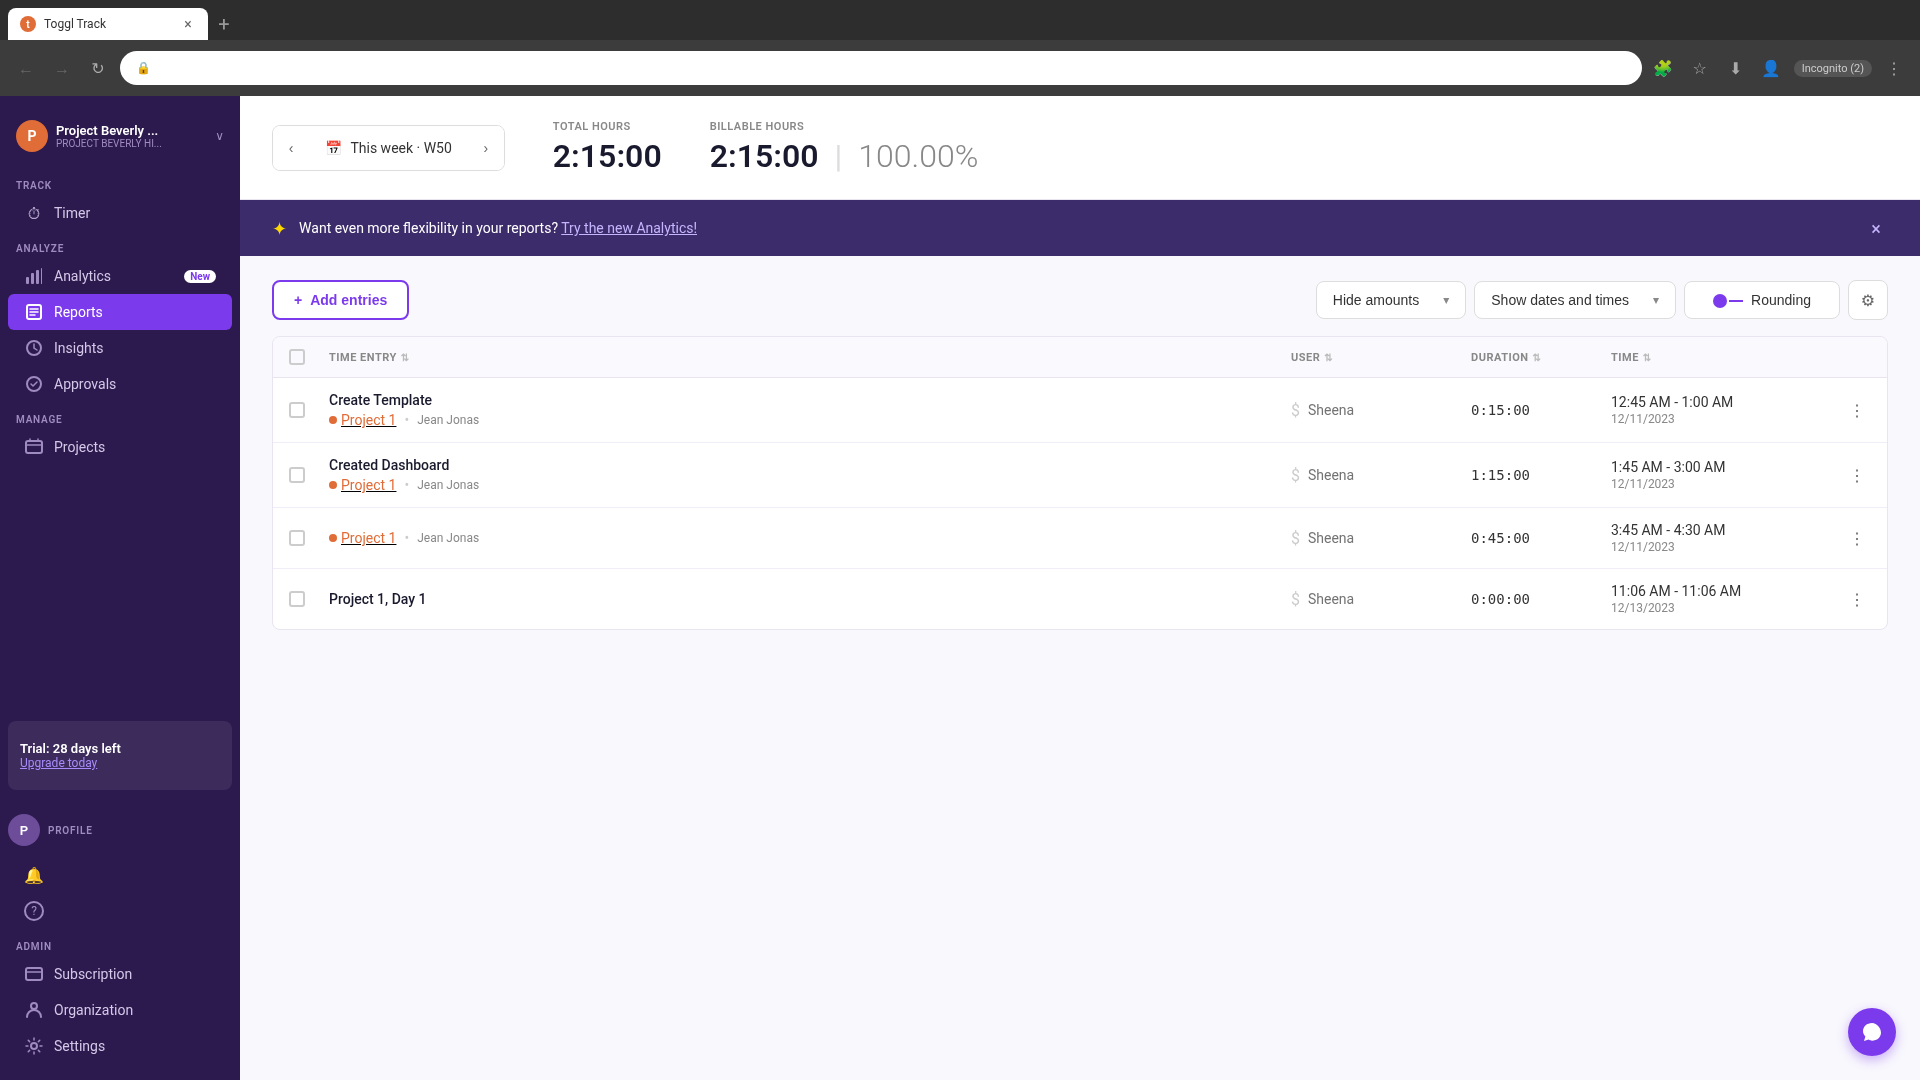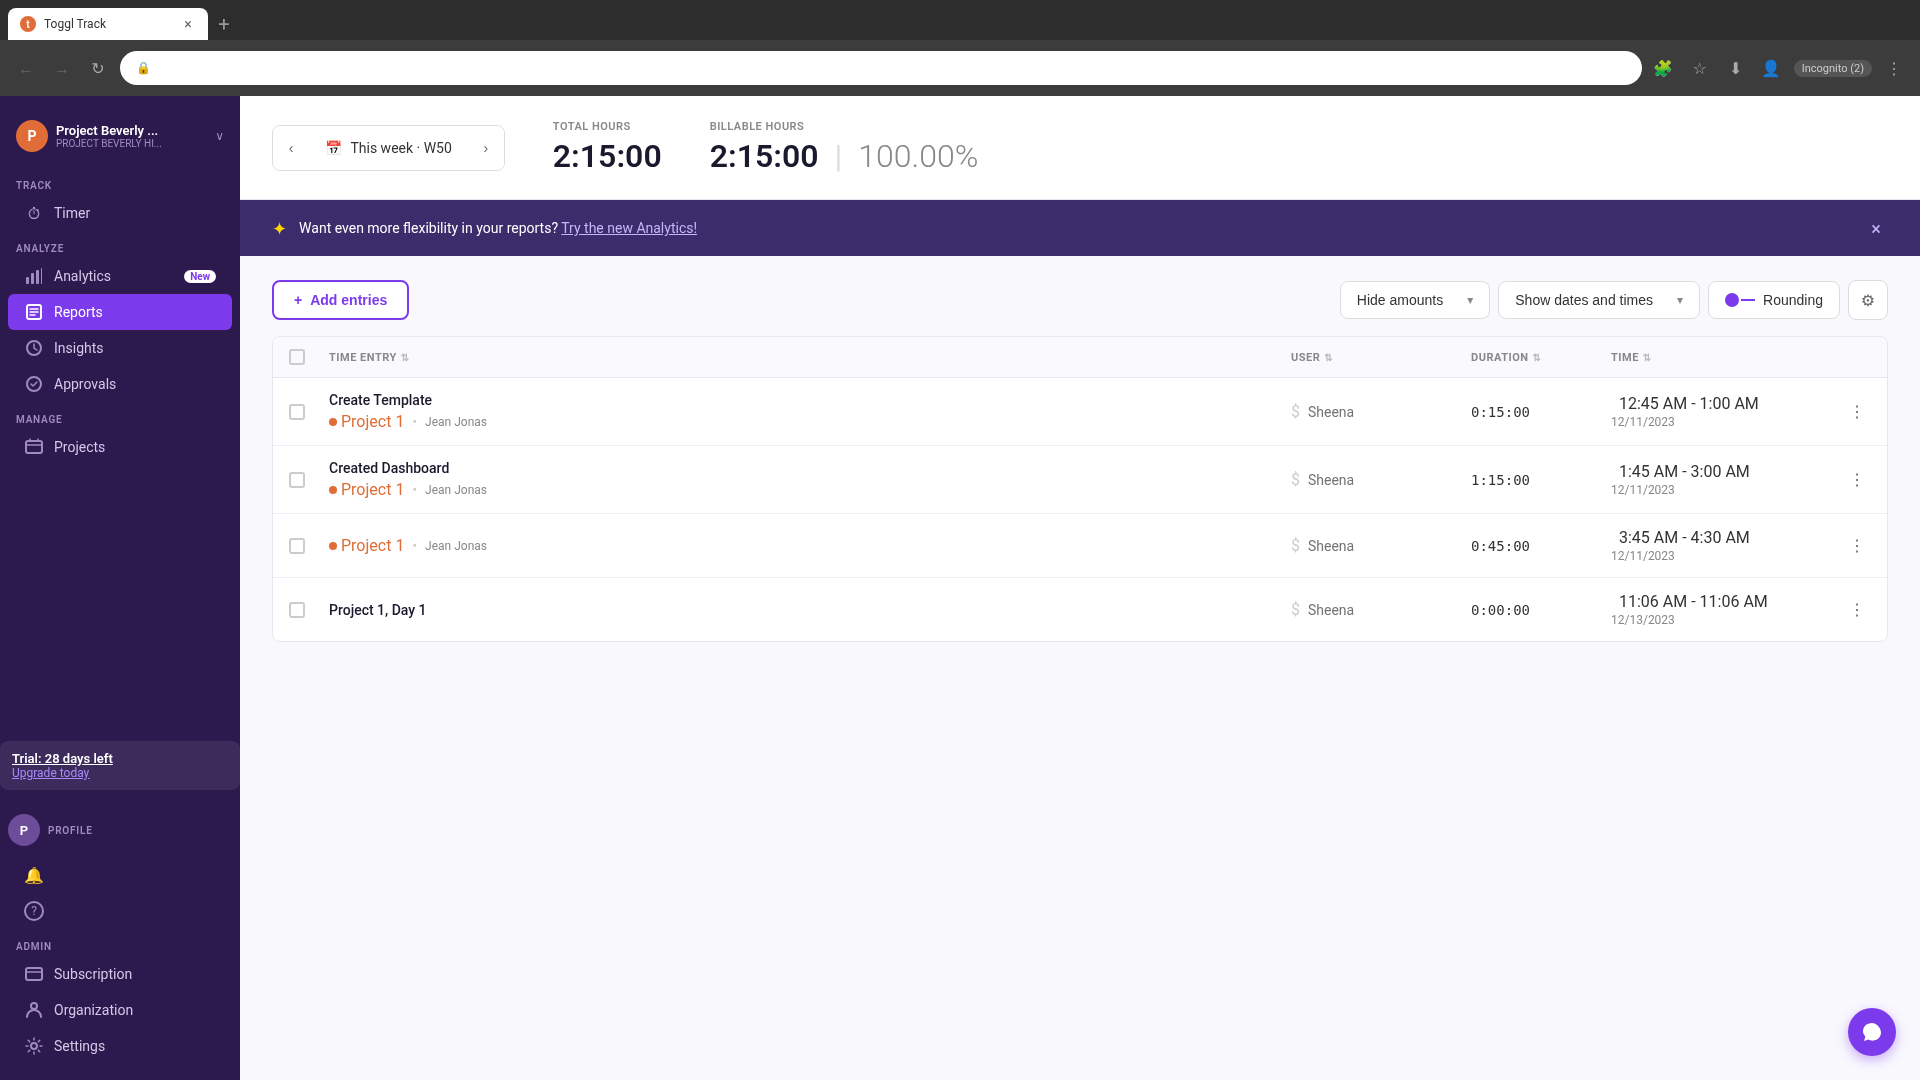--- a/index.html
+++ b/index.html
@@ -33,21 +33,21 @@
     .sidebar-workspace-info { flex: 1; overflow: hidden; }
     .sidebar-workspace-name { font-size: 13px; font-weight: 600; color: #fff; white-space: nowrap; overflow: hidden; text-overflow: ellipsis; }
     .sidebar-workspace-sub { font-size: 10px; color: #a08bc0; white-space: nowrap; overflow: hidden; text-overflow: ellipsis; }
     .sidebar-workspace-chevron { color: #a08bc0; font-size: 12px; }
     .sidebar-section-label { padding: 12px 16px 4px; font-size: 10px; color: #a08bc0; font-weight: 600; letter-spacing: 0.8px; text-transform: uppercase; }
     .sidebar-item { display: flex; align-items: center; gap: 10px; padding: 8px 16px; cursor: pointer; color: #d4c8e8; font-size: 14px; border-radius: 6px; margin: 0 8px; }
     .sidebar-item.active { background: #7c3aed; color: #fff; }
     .sidebar-item-icon { width: 20px; height: 20px; display: flex; align-items: center; justify-content: center; font-size: 16px; flex-shrink: 0; }
     .sidebar-item-label { flex: 1; }
     .sidebar-item-badge { background: #fff; color: #7c3aed; font-size: 10px; font-weight: 700; padding: 1px 6px; border-radius: 8px; }
-    .trial-box { background: rgba(255,255,255,0.08); border-radius: 8px; padding: 10px 12px; margin: 8px 0; text-decoration: underline; }
+    .trial-box { background: rgba(255,255,255,0.08); border-radius: 8px; padding: 20px 12px; margin: 8px 8px; }
     .trial-box-title { font-size: 13px; font-weight: 600; color: #fff; }
     .trial-box-link { font-size: 12px; color: #a78bfa; text-decoration: underline; cursor: pointer; }
     .sidebar-profile { display: flex; align-items: center; gap: 8px; padding: 8px 8px; margin-top: 8px; }
     .profile-avatar { width: 32px; height: 32px; background: #6d4c9a; border-radius: 50%; display: flex; align-items: center; justify-content: center; color: #fff; font-size: 13px; font-weight: 600; }
     .sidebar-admin-label { padding: 8px 16px 4px; font-size: 10px; color: #a08bc0; font-weight: 600; letter-spacing: 0.8px; text-transform: uppercase; }
 
     
     .main { flex: 1; background: #f9f8fd; display: flex; flex-direction: column; overflow: hidden; }
 
     
@@ -69,49 +69,49 @@
     .banner-link { color: #c4b5fd; text-decoration: underline; cursor: pointer; }
     .banner-close { color: #c4b5fd; cursor: pointer; font-size: 18px; width: 24px; height: 24px; display: flex; align-items: center; justify-content: center; }
 
     
     .table-area { flex: 1; padding: 24px 32px; overflow-y: auto; }
     .table-toolbar { display: flex; align-items: center; justify-content: space-between; margin-bottom: 16px; }
     .add-entries-btn { display: flex; align-items: center; gap: 8px; padding: 10px 20px; border: 2px solid #7c3aed; border-radius: 8px; color: #7c3aed; background: #fff; font-size: 14px; font-weight: 600; cursor: pointer; }
     .table-actions { display: flex; align-items: center; gap: 8px; }
     .dropdown-btn { display: flex; align-items: center; gap: 24px; padding: 10px 16px; border: 1px solid #ddd; border-radius: 8px; background: #fff; font-size: 14px; color: #333; cursor: pointer; }
     .dropdown-chevron { color: #888; font-size: 12px; }
-    .rounding-btn { display: flex; align-items: center; gap: 8px; padding: 10px 16px; border: 1px solid #ddd; border-radius: 8px; background: #fff; font-size: 14px; color: #333; cursor: pointer; }
+    .rounding-btn { display: flex; align-items: flex-end; gap: 8px; padding: 10px 28px; border: 1px solid #ddd; border-radius: 8px; background: #fff; font-size: 14px; color: #333; cursor: pointer; }
     .rounding-dot { width: 14px; height: 14px; background: #7c3aed; border-radius: 50%; }
     .rounding-dash { width: 14px; height: 2px; background: #7c3aed; }
     .rounding-icon-group { display: flex; align-items: center; gap: 2px; }
     .settings-btn { width: 40px; height: 40px; border: 1px solid #ddd; border-radius: 8px; background: #fff; display: flex; align-items: center; justify-content: center; cursor: pointer; color: #666; font-size: 16px; }
 
     
     .data-table { background: #fff; border-radius: 8px; border: 1px solid #e8e4f0; overflow: hidden; }
     .table-header { display: grid; grid-template-columns: 40px 1fr 180px 140px 220px 40px; align-items: center; padding: 12px 16px; border-bottom: 1px solid #e8e4f0; background: #faf9fd; }
     .table-header-cell { font-size: 11px; font-weight: 700; color: #888; letter-spacing: 0.5px; text-transform: uppercase; display: flex; align-items: center; gap: 4px; }
     .sort-icon { color: #bbb; font-size: 10px; }
     .table-row { display: grid; grid-template-columns: 40px 1fr 180px 140px 220px 40px; align-items: center; padding: 14px 16px; border-bottom: 1px solid #f0edf8; }
     .table-row:last-child { border-bottom: none; }
     .checkbox { width: 16px; height: 16px; border: 2px solid #ccc; border-radius: 3px; display: flex; align-items: center; justify-content: center; cursor: pointer; flex-shrink: 0; }
     .time-entry-cell { display: flex; flex-direction: column; gap: 4px; }
     .time-entry-name { font-size: 14px; color: #1a1a2e; font-weight: 500; }
     .time-entry-meta { display: flex; align-items: center; gap: 8px; }
-    .project-tag { display: flex; align-items: center; gap: 4px; font-size: 16px; }
+    .project-tag { display: flex; align-items: center; gap: 4px; font-size: 14px; text-decoration: underline; }
     .project-dot { width: 8px; height: 8px; border-radius: 50%; flex-shrink: 0; }
     .project-name { color: #e06c37; }
     .project-name.green { color: #22c55e; }
     .meta-dot { color: #ccc; }
     .user-name-meta { color: #888; font-size: 12px; }
     .user-cell { display: flex; align-items: center; gap: 8px; }
     .dollar-icon { color: #ccc; font-size: 16px; }
     .user-name { font-size: 14px; color: #737373; }
     .duration-cell { font-size: 14px; color: #333; font-family: monospace; }
     .time-range-cell { display: flex; flex-direction: column; gap: 2px; }
-    .time-range { font-size: 16px; color: #333; margin-left: 8px; }
+    .time-range { font-size: 14px; color: #333; }
     .time-date { font-size: 12px; color: #888; }
     .row-actions { display: flex; align-items: center; justify-content: flex-end; }
     .more-btn { width: 28px; height: 28px; border-radius: 50%; display: flex; align-items: center; justify-content: center; cursor: pointer; color: #666; font-size: 16px; }
 
     
     .chat-fab { position: fixed; bottom: 24px; right: 24px; width: 48px; height: 48px; background: #7c3aed; border-radius: 50%; display: flex; align-items: center; justify-content: center; cursor: pointer; color: #fff; font-size: 20px; box-shadow: 0 4px 12px rgba(124,58,237,0.4); z-index: 100; }
   </style>
 </head>
 <body>
 

